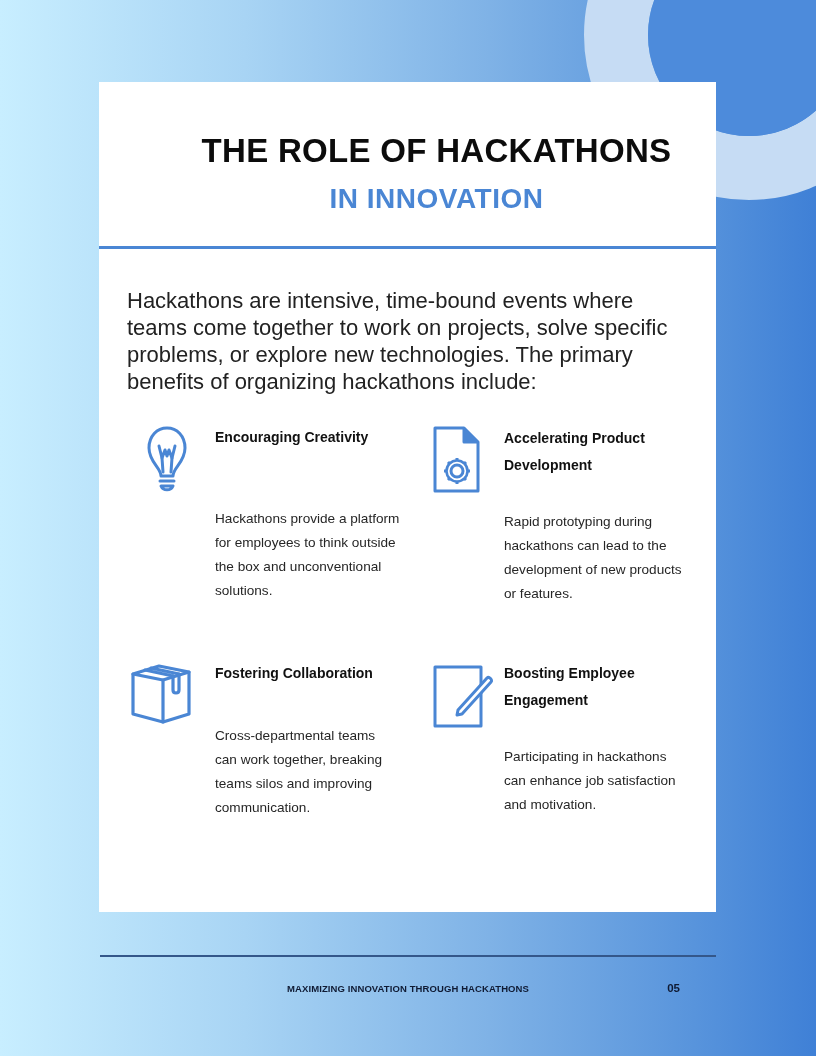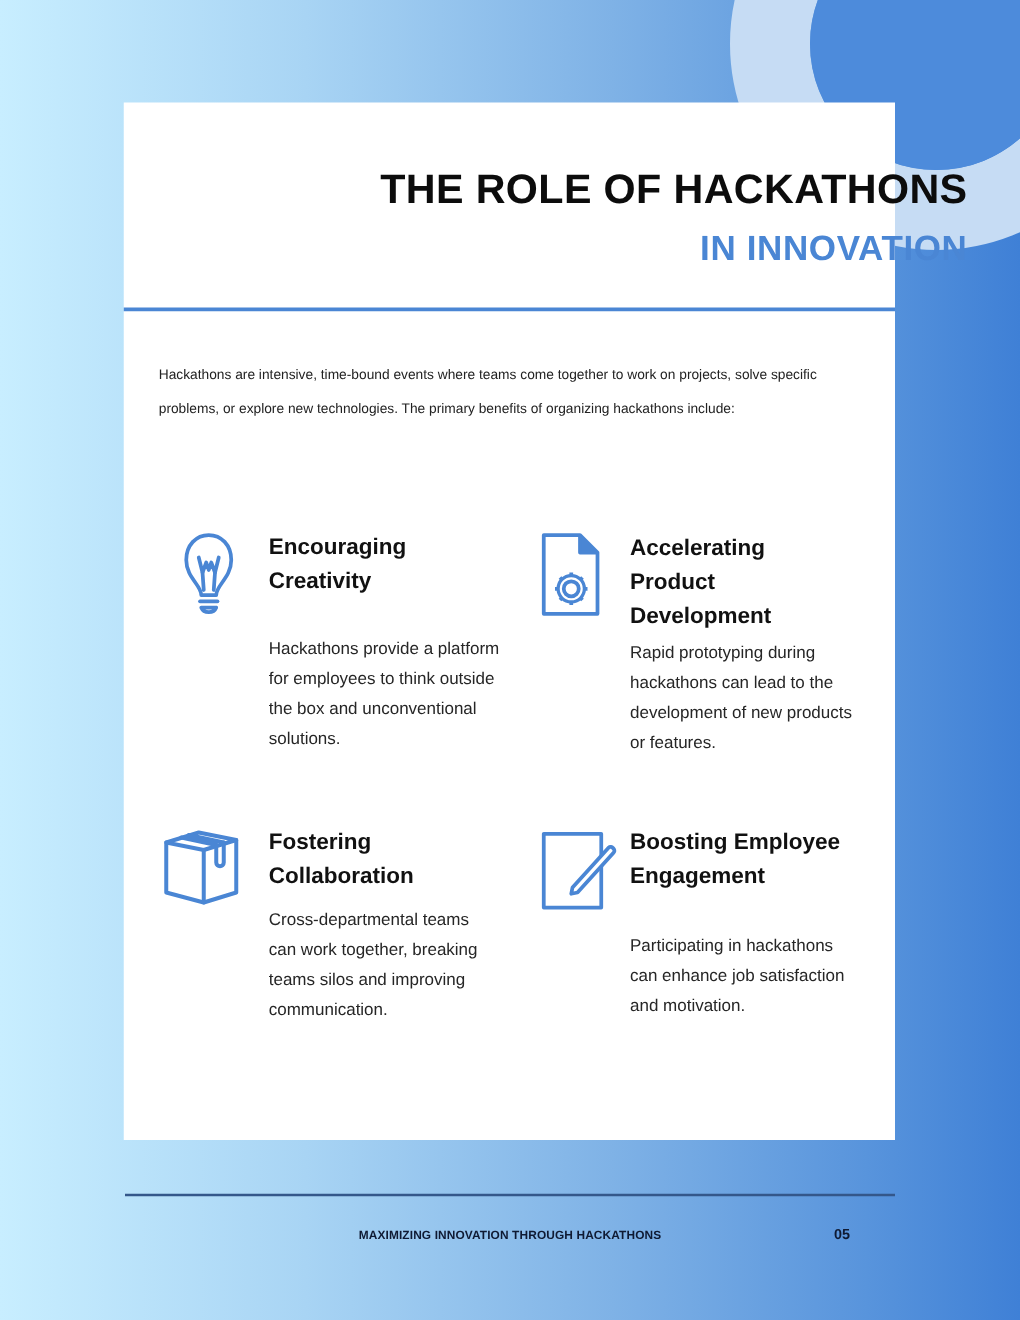--- a/index.html
+++ b/index.html
@@ -33,21 +33,21 @@
       top: 82px;
       width: 617px;
       height: 830px;
       background: #ffffff;
     }
     .title-wrap {
       position: absolute;
       left: 0; top: 0;
       width: 675px;
       height: 166px;
-      text-align: right;
+      text-align: center;
     }
     .title-line1 {
       position: absolute;
       left: 0; right: 0;
       top: 50px;
       font-size: 33px;
       font-weight: bold;
       color: #0c0c0c;
       letter-spacing: 0.3px;
     }
@@ -66,37 +66,37 @@
       top: 164px;
       width: 617px;
       height: 3px;
       background: #4a86d4;
     }
     .intro {
       position: absolute;
       left: 28px;
       top: 205px;
       width: 570px;
-      font-size: 11px;
+      font-size: 22px;
       line-height: 27px;
       color: #222222;
     }
     .feature {
       position: absolute;
     }
     .feature .icon {
       position: absolute;
       left: 0; top: 0;
       width: 64px;
       height: 72px;
     }
     .feature .ftitle {
       position: absolute;
       top: 0;
-      font-size: 18px;
+      font-size: 14px;
       font-weight: bold;
       line-height: 27px;
       color: #111111;
       width: 180px;
     }
     .feature .fdesc {
       position: absolute;
       font-size: 13.6px;
       line-height: 24px;
       color: #262626;

